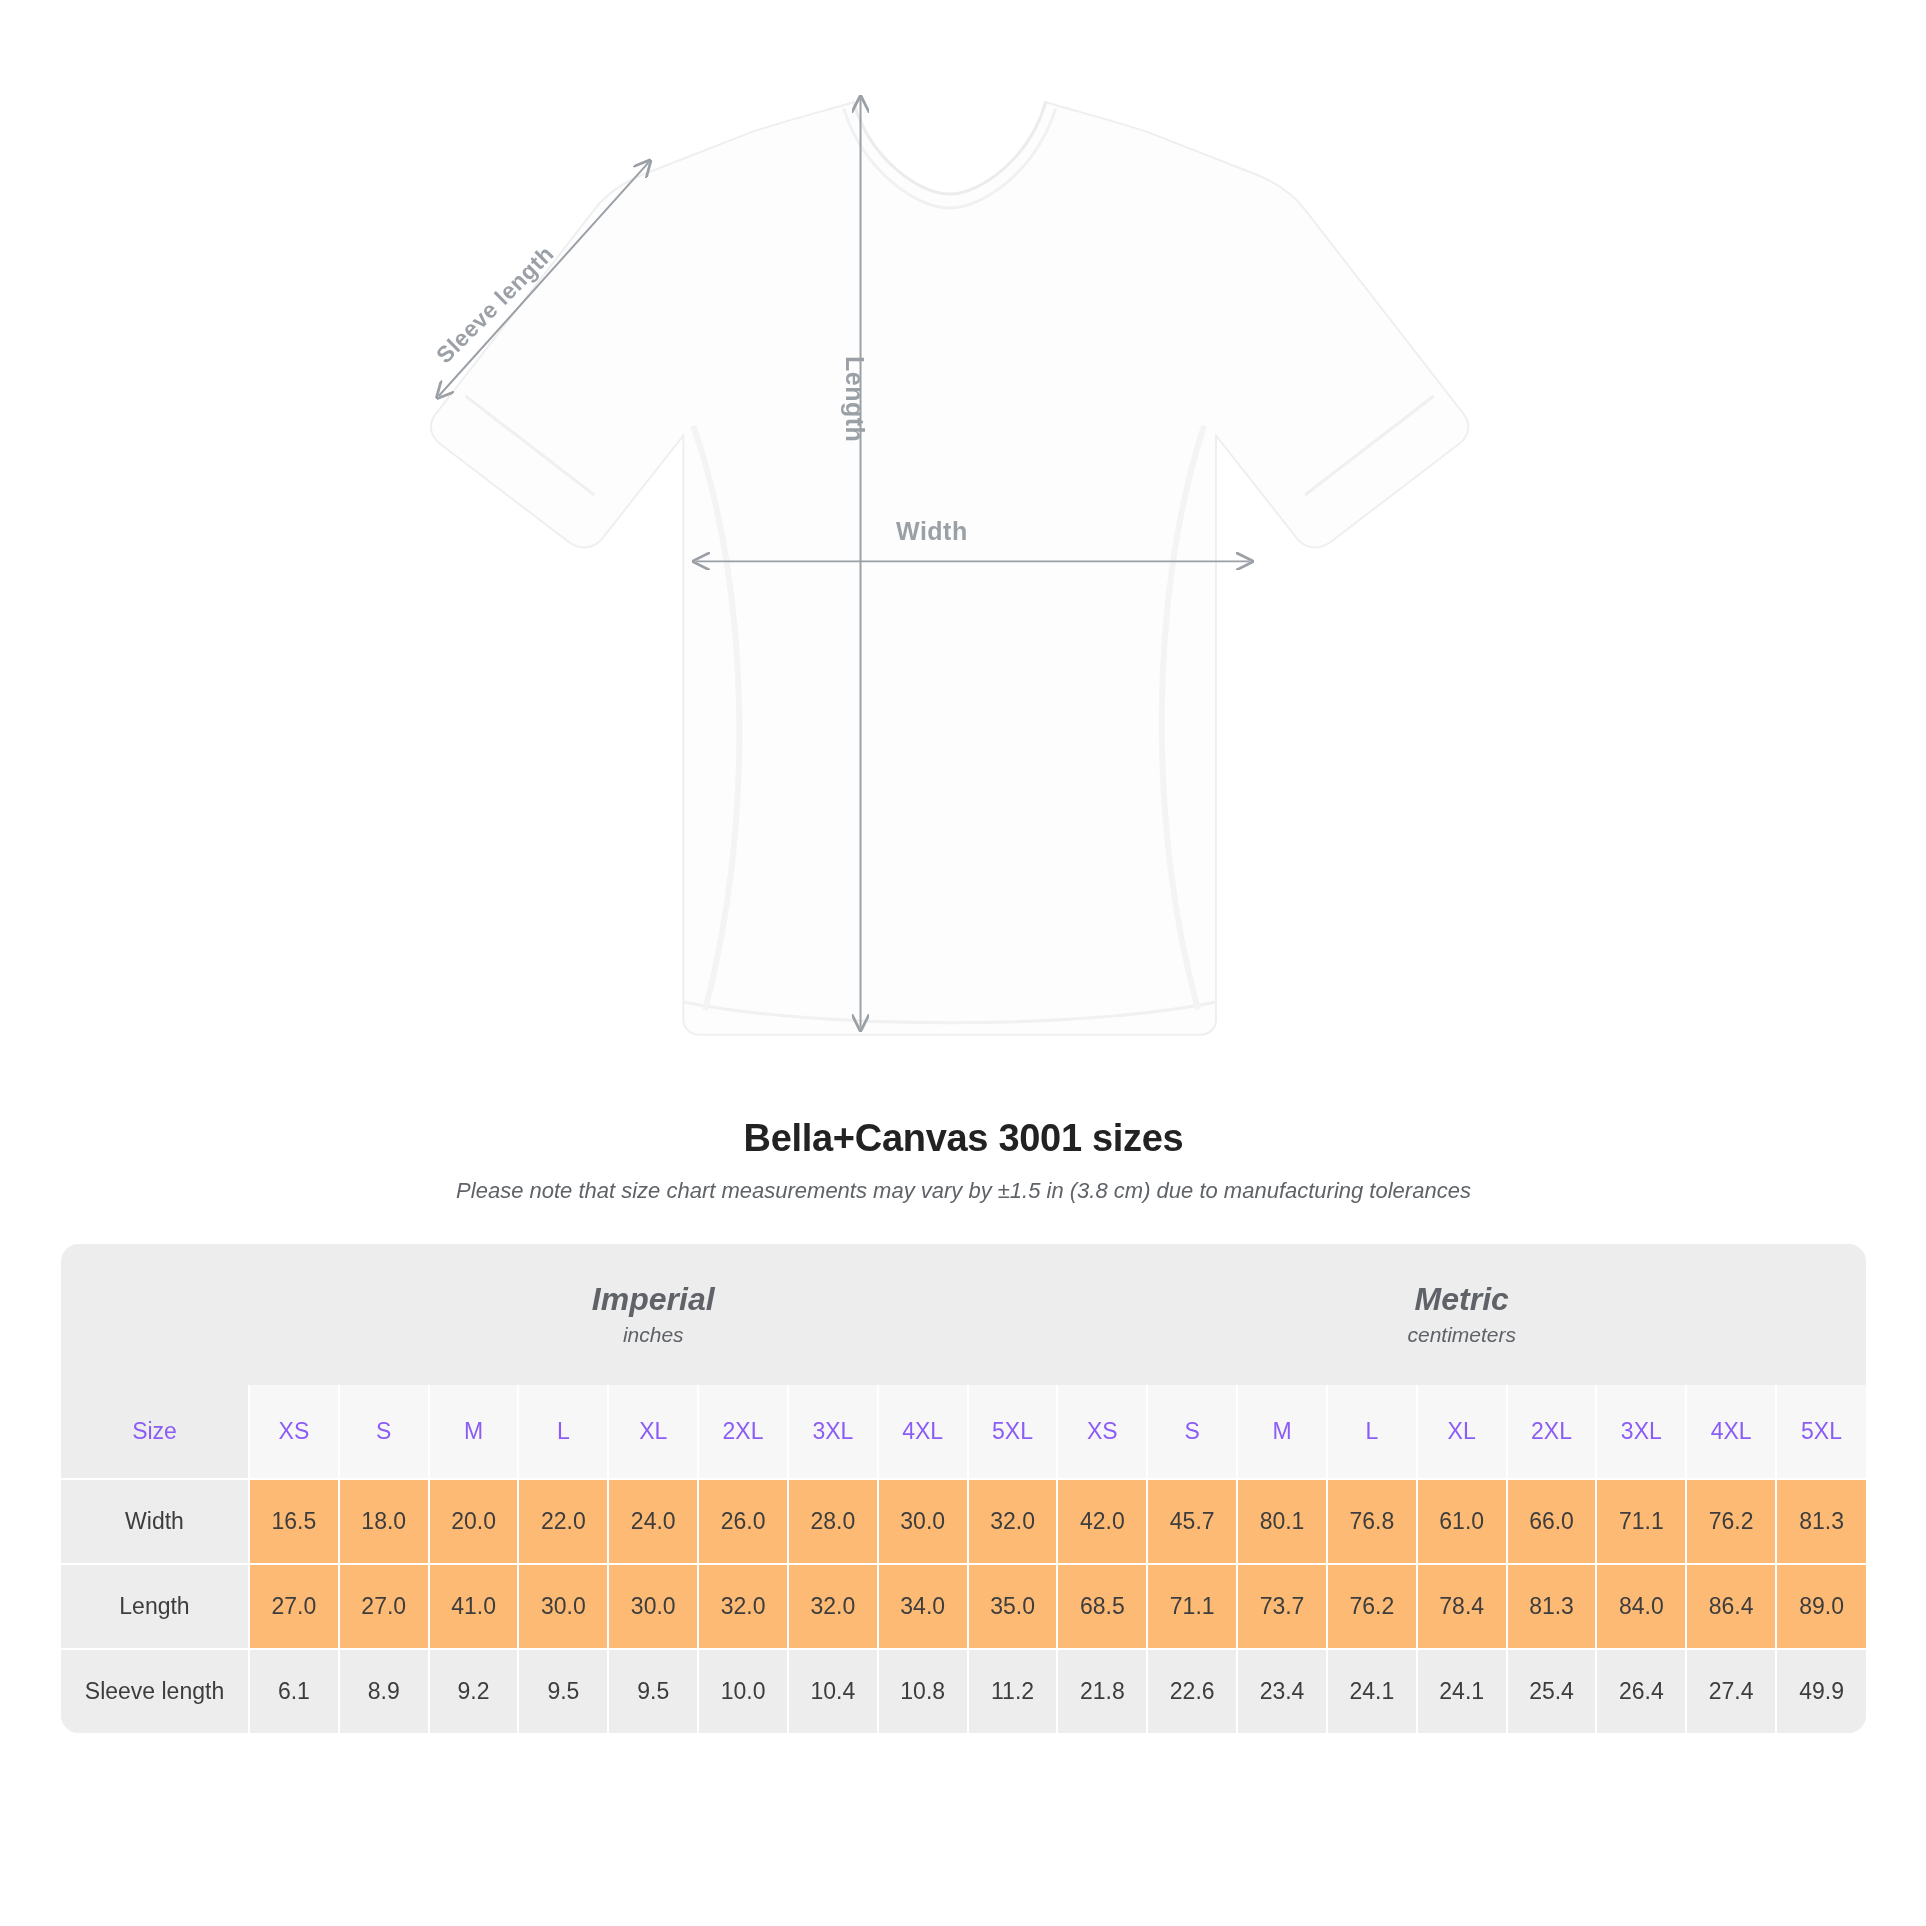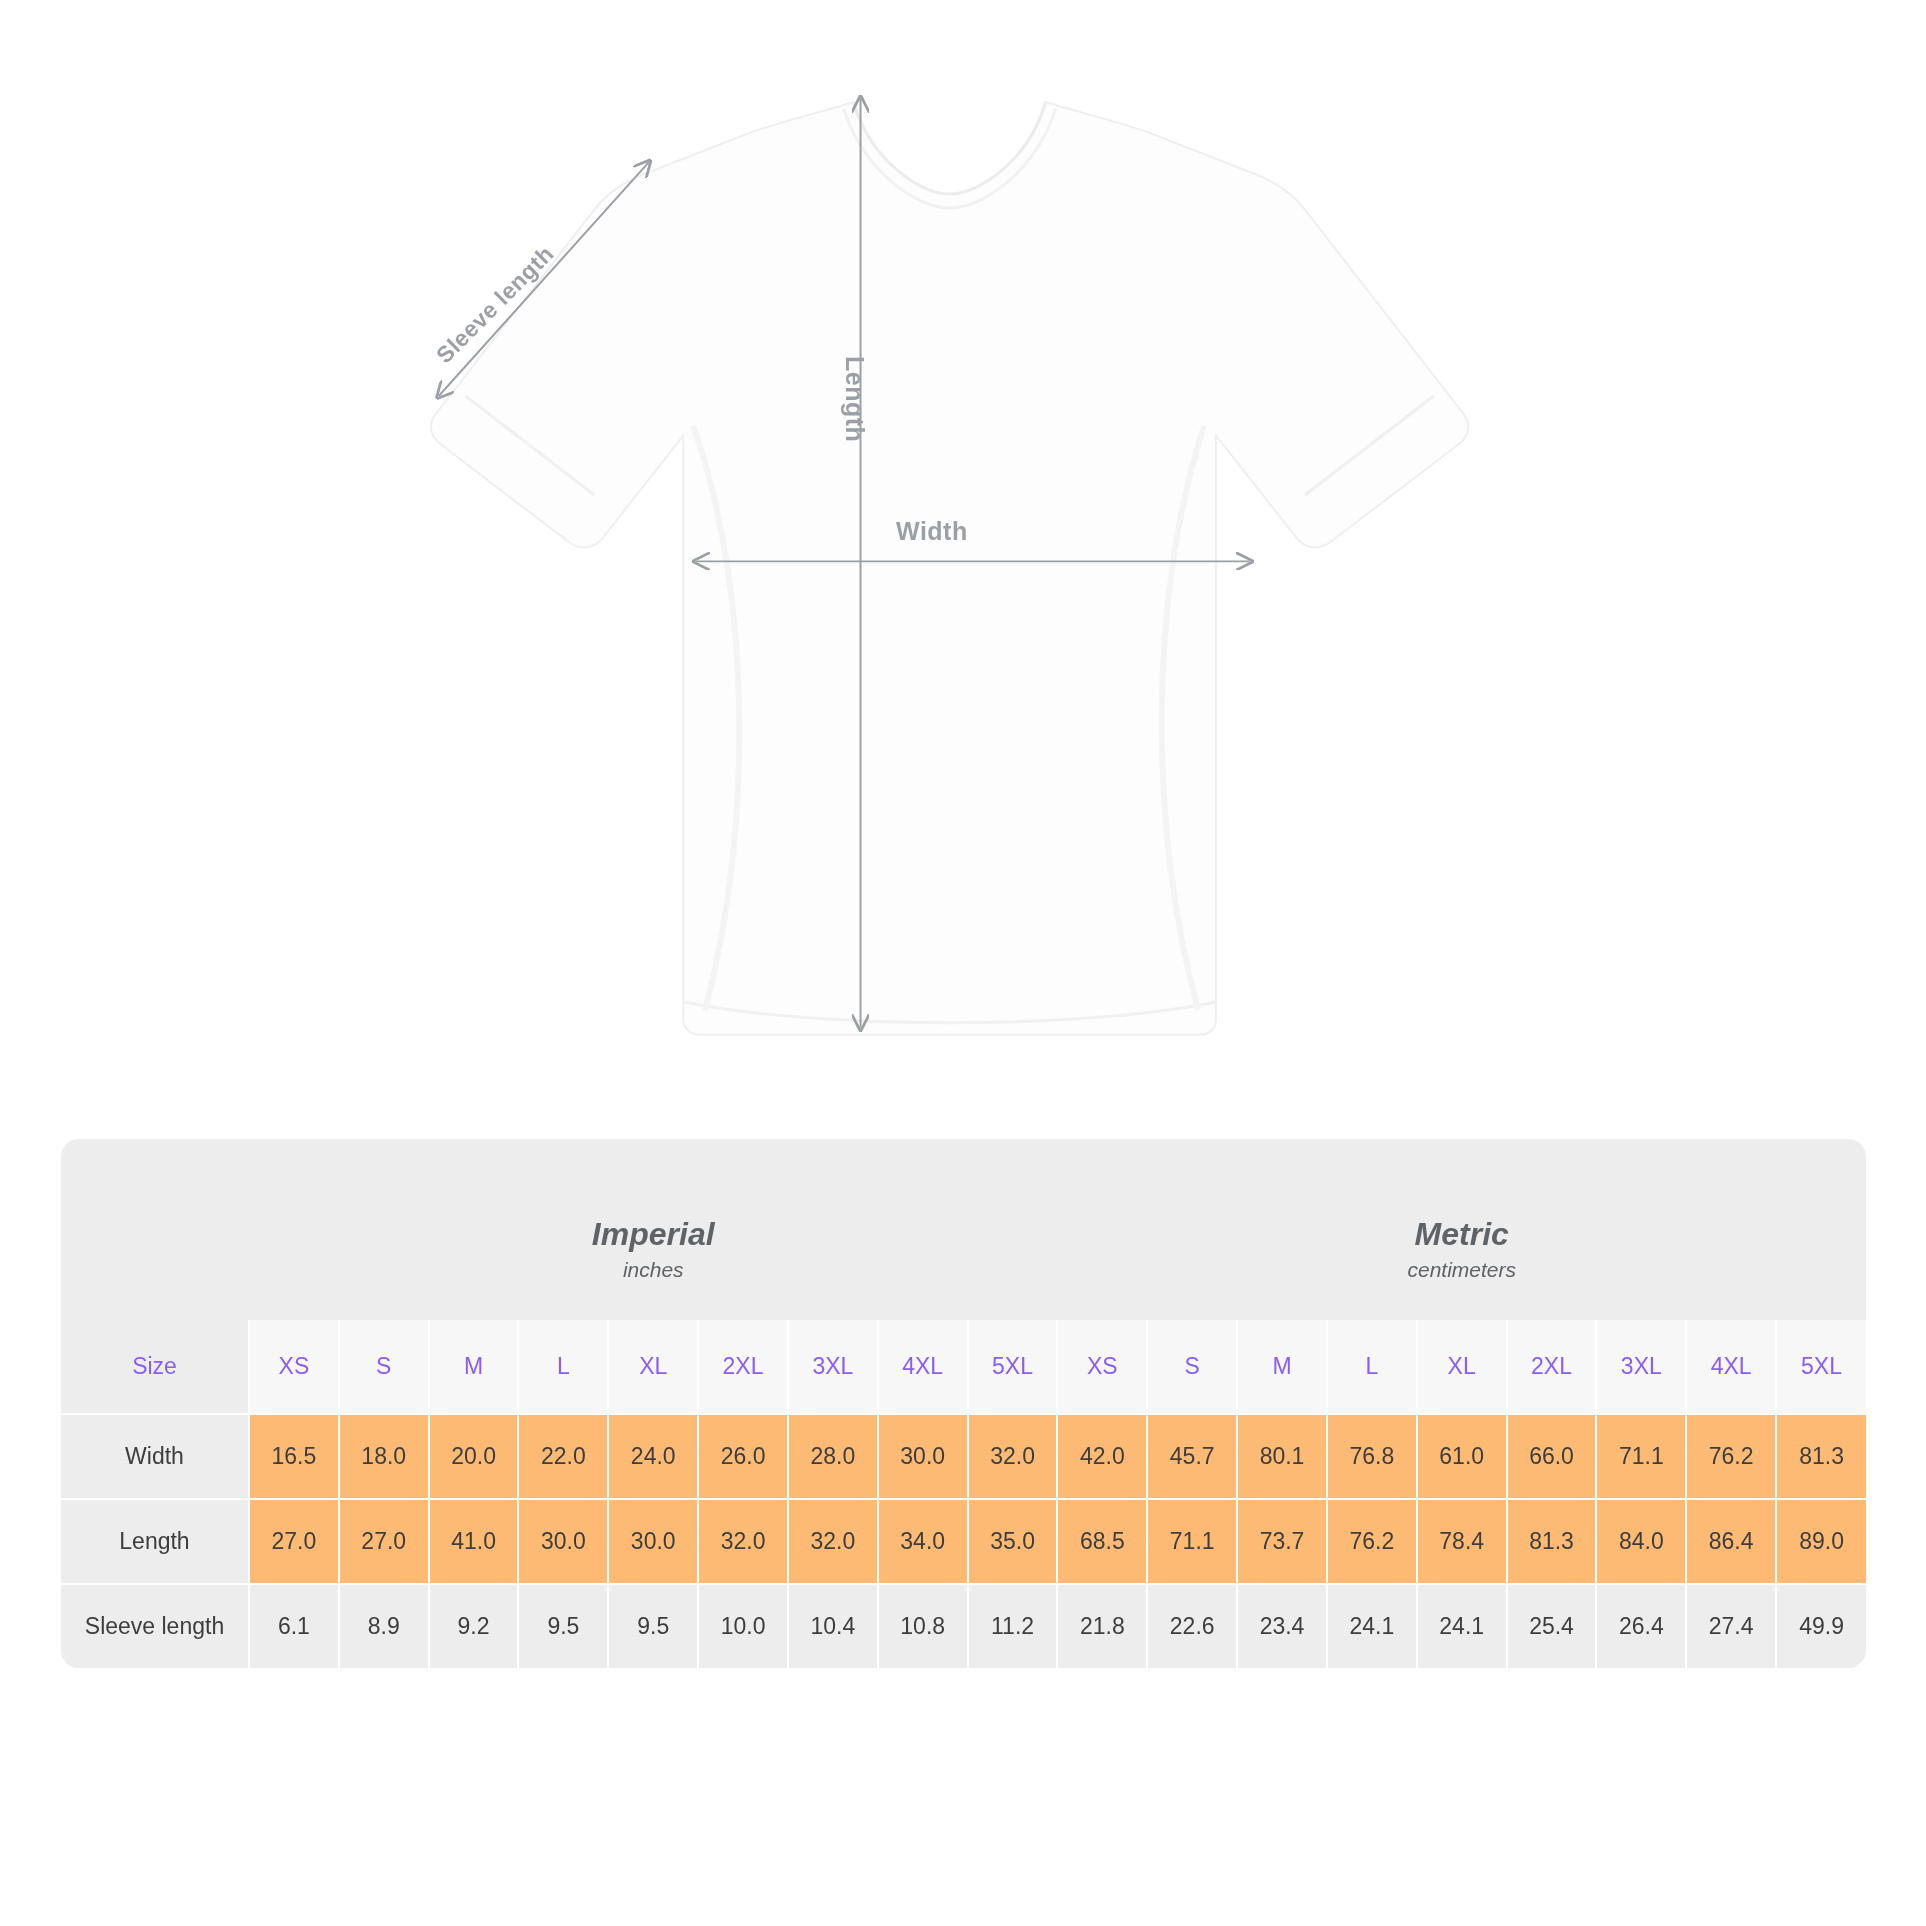--- a/index.html
+++ b/index.html
@@ -80,21 +80,20 @@
   .table-wrap {
     margin: 40px 61px 0 61px;
     border-radius: 18px;
     overflow: hidden;
     background: #ededed;
   }
   table.size-table {
     border-collapse: collapse;
     width: 100%;
     table-layout: fixed;
-    margin-top: 40px;
   }
   table.size-table td,
   table.size-table th {
     text-align: center;
     vertical-align: middle;
     font-weight: normal;
   }
   .unit-head {
     height: 139px;
     background: #ededed;
@@ -216,20 +215,24 @@
       <g>
         <line x1="443" y1="400" x2="655" y2="164" stroke="#9aa0a6" stroke-width="2" marker-start="url(#arrowStart)" marker-end="url(#arrowEnd)"></line>
       </g>
     </svg>
 
     <div class="dim-label sleeve-label">Sleeve length</div>
     <div class="dim-label length-label">Length</div>
     <div class="dim-label width-label">Width</div>
   </div>
 
+  <div class="title-block">
+    <div class="chart-title">Bella+Canvas 3001 sizes</div>
+    <div class="chart-note">Please note that size chart measurements may vary by ±1.5 in (3.8 cm) due to manufacturing tolerances</div>
+  </div>
 
   <div class="table-wrap">
     <table class="size-table">
       <colgroup>
         <col class="first-col">
       </colgroup>
       <tbody>
         <tr>
           <td class="unit-head"></td>
           <td class="unit-head" colspan="9">

